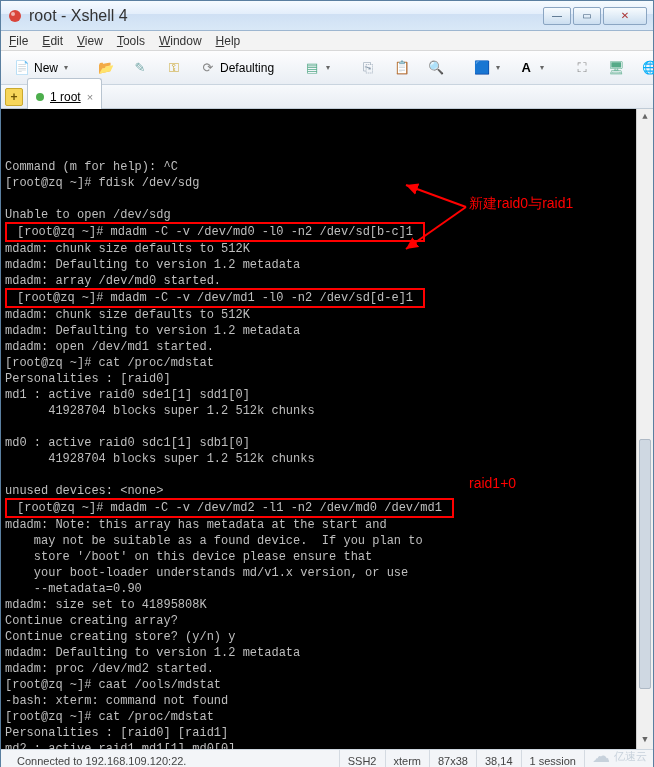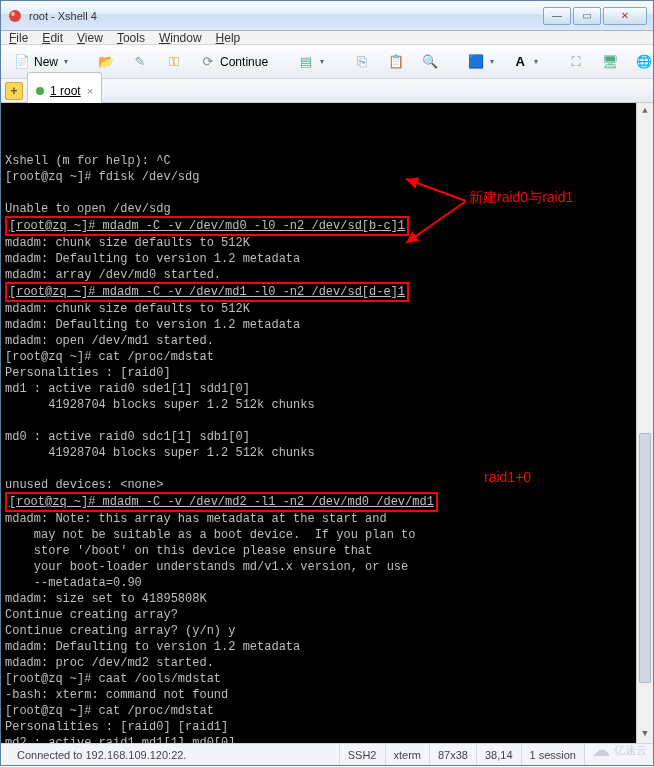--- a/index.html
+++ b/index.html
@@ -5,30 +5,30 @@
   * { box-sizing: border-box; margin: 0; padding: 0; }
   body { font-family: "Segoe UI", Tahoma, sans-serif; font-size: 12px; background: #fff; width: 654px; }
   .window { width: 654px; border: 1px solid #5a7fa0; background: #fff; }
   .titlebar {
     height: 30px;
     background: linear-gradient(to bottom, #f6fbff 0%, #e3eefb 45%, #cfe0f4 46%, #d9e8f7 100%);
     display: flex; align-items: center; padding: 0 6px;
     border-bottom: 1px solid #9db6d0;
   }
   .titlebar .icon { width: 16px; height: 16px; margin-right: 6px; }
-  .titlebar .title { flex: 1; color: #333; font-size: 11px; }
+  .titlebar .title { flex: 1; color: #333; font-size: 16px; }
   .win-btns { display: flex; gap: 2px; }
   .win-btn {
     width: 28px; height: 18px; border: 1px solid #8aa5c2;
     background: linear-gradient(to bottom,#f7fbfe,#cbdef0);
     border-radius: 2px; font-size: 10px; line-height: 16px; text-align: center; color: #3b5977;
   }
   .win-btn.close { width: 44px; color: #a33; }
   .menubar {
-    height: 14px; background: #f3f3f3; display: flex; align-items: center;
+    height: 20px; background: #f3f3f3; display: flex; align-items: center;
     padding: 0 8px; gap: 14px; border-bottom: 1px solid #d8d8d8;
   }
   .menubar span { color: #333; }
   .menubar span u { text-decoration: underline; }
   .toolbar {
     height: 34px; background: linear-gradient(to bottom,#fdfdfe,#e9eef4);
     border-bottom: 1px solid #c9d4df; display: flex; align-items: center; padding: 0 6px; gap: 4px;
   }
   .tbtn {
     display: inline-flex; align-items: center; height: 24px; padding: 0 6px;
@@ -66,21 +66,21 @@
     position: absolute; left: 2px; right: 2px; top: 330px; height: 250px;
     background: #cfd8e2; border: 1px solid #aeb9c5; border-radius: 2px;
   }
   .terminal .scrollbar .arrow {
     position: absolute; left: 0; right: 0; height: 17px; text-align: center;
     font-size: 9px; color: #666; line-height: 17px;
   }
   .terminal .scrollbar .arrow.up { top: 0; }
   .terminal .scrollbar .arrow.down { bottom: 0; }
   .term-content { position: relative; padding-right: 17px; }
-  .redbox { border: 2px solid #ff0000; padding: 0 2px; display: inline-block; margin: -1px 0; text-decoration: underline; }
+  .redbox { border: 2px solid #ff0000; padding: 0 10px; display: inline-block; margin: -1px 0; }
   .red-annot { position: absolute; color: #ff0000; font-family: SimSun, "Microsoft YaHei", sans-serif; font-size: 14px; }
   .arrow-svg { position: absolute; pointer-events: none; }
   .statusbar {
     height: 22px; background: #f3f5f8; border-top: 1px solid #cdd6df;
     display: flex; align-items: center; font-size: 11px; color: #444; padding: 0 8px;
   }
   .statusbar .cell { padding: 0 8px; border-right: 1px solid #d4dae1; height: 100%; display:flex; align-items:center; }
   .watermark { position:absolute; right:6px; bottom:4px; font-size:11px; color:#c7d1db; display:flex; align-items:center; gap:4px;}
   .watermark .cloud { font-size:18px; }
   .statuswrap{position:relative;}
@@ -125,21 +125,21 @@
         <span class="glyph">📂</span>
       </div>
     <div class="tbtn">
         <span class="glyph" style="color:#7aa;">✎</span>
       </div>
     <div class="tbtn">
         <span class="glyph" style="color:#c9a227;">⚿</span>
       </div>
     <div class="tbtn">
       <span class="glyph" style="color:#888;">⟳</span>
-      <span>Continue</span>
+      <span>Defaulting</span>
     </div>
     <div class="sep"></div>
     <div class="tbtn">
         <span class="glyph" style="color:#5a8;">▤</span>
         <span class="dd">▾</span>
       </div>
     <div class="sep"></div>
     <div class="tbtn">
         <span class="glyph" style="color:#89a;">⎘</span>
       </div>
@@ -177,21 +177,21 @@
     <div class="tab-add">+</div>
     <div class="tab">
       <span class="dot"></span>
       <span><u>1 root</u></span>
       <span class="x">×</span>
     </div>
   </div>
 
   <div class="terminal">
     <div class="term-content">
-<span>Xshell (m for help): ^C</span>
+<span>Command (m for help): ^C</span>
 <span>[root@zq ~]# fdisk /dev/sdg</span>
 <span></span>
 <span>Unable to open /dev/sdg</span>
 <span class="redbox"><span>[root@zq ~]# mdadm -C -v /dev/md0 -l0 -n2 /dev/sd[b-c]1</span></span>
 <span>mdadm: chunk size defaults to 512K</span>
 <span>mdadm: Defaulting to version 1.2 metadata</span>
 <span>mdadm: array /dev/md0 started.</span>
 <span class="redbox"><span>[root@zq ~]# mdadm -C -v /dev/md1 -l0 -n2 /dev/sd[d-e]1</span></span>
 <span>mdadm: chunk size defaults to 512K</span>
 <span>mdadm: Defaulting to version 1.2 metadata</span>
@@ -200,27 +200,27 @@
 <span>Personalities : [raid0]</span>
 <span>md1 : active raid0 sde1[1] sdd1[0]</span>
 <span>      41928704 blocks super 1.2 512k chunks</span>
 <span></span>
 <span>md0 : active raid0 sdc1[1] sdb1[0]</span>
 <span>      41928704 blocks super 1.2 512k chunks</span>
 <span></span>
 <span>unused devices: &lt;none&gt;</span>
 <span class="redbox"><span>[root@zq ~]# mdadm -C -v /dev/md2 -l1 -n2 /dev/md0 /dev/md1</span></span>
 <span>mdadm: Note: this array has metadata at the start and</span>
-<span>    may not be suitable as a boot device.  If you plan to</span>
+<span>    may not be suitable as a found device.  If you plan to</span>
 <span>    store '/boot' on this device please ensure that</span>
 <span>    your boot-loader understands md/v1.x version, or use</span>
 <span>    --metadata=0.90</span>
 <span>mdadm: size set to 41895808K</span>
 <span>Continue creating array?</span>
-<span>Continue creating array? (y/n) y</span>
+<span>Continue creating store? (y/n) y</span>
 <span>mdadm: Defaulting to version 1.2 metadata</span>
 <span>mdadm: proc /dev/md2 started.</span>
 <span>[root@zq ~]# caat /ools/mdstat</span>
 <span>-bash: xterm: command not found</span>
 <span>[root@zq ~]# cat /proc/mdstat</span>
 <span>Personalities : [raid0] [raid1]</span>
 <span>md2 : active raid1 md1[1] md0[0]</span>
 
     </div>
 
@@ -228,21 +228,21 @@
     <svg class="arrow-svg" style="left:395px; top:68px;" width="80" height="80">
       <defs>
           <marker id="ah1" markerWidth="8" markerHeight="8" refX="6" refY="3" orient="auto">
             <path d="M0,0 L6,3 L0,6 Z" fill="#ff0000"></path>
           </marker>
         </defs>
       <line x1="70" y1="30" x2="10" y2="8" stroke="#ff0000" stroke-width="2" marker-end="url(#ah1)"></line>
       <line x1="70" y1="30" x2="10" y2="72" stroke="#ff0000" stroke-width="2" marker-end="url(#ah1)"></line>
     </svg>
     <div class="red-annot" style="left:468px; top:86px;">新建raid0与raid1</div>
-    <div class="red-annot" style="left:483px; top:366px;">raid1+0</div>
+    <div class="red-annot" style="left:468px; top:366px;">raid1+0</div>
 
     <div class="scrollbar">
       <div class="arrow up">▲</div>
       <div class="thumb"></div>
       <div class="arrow down">▼</div>
     </div>
   </div>
 
   <div class="statuswrap">
   <div class="statusbar">

